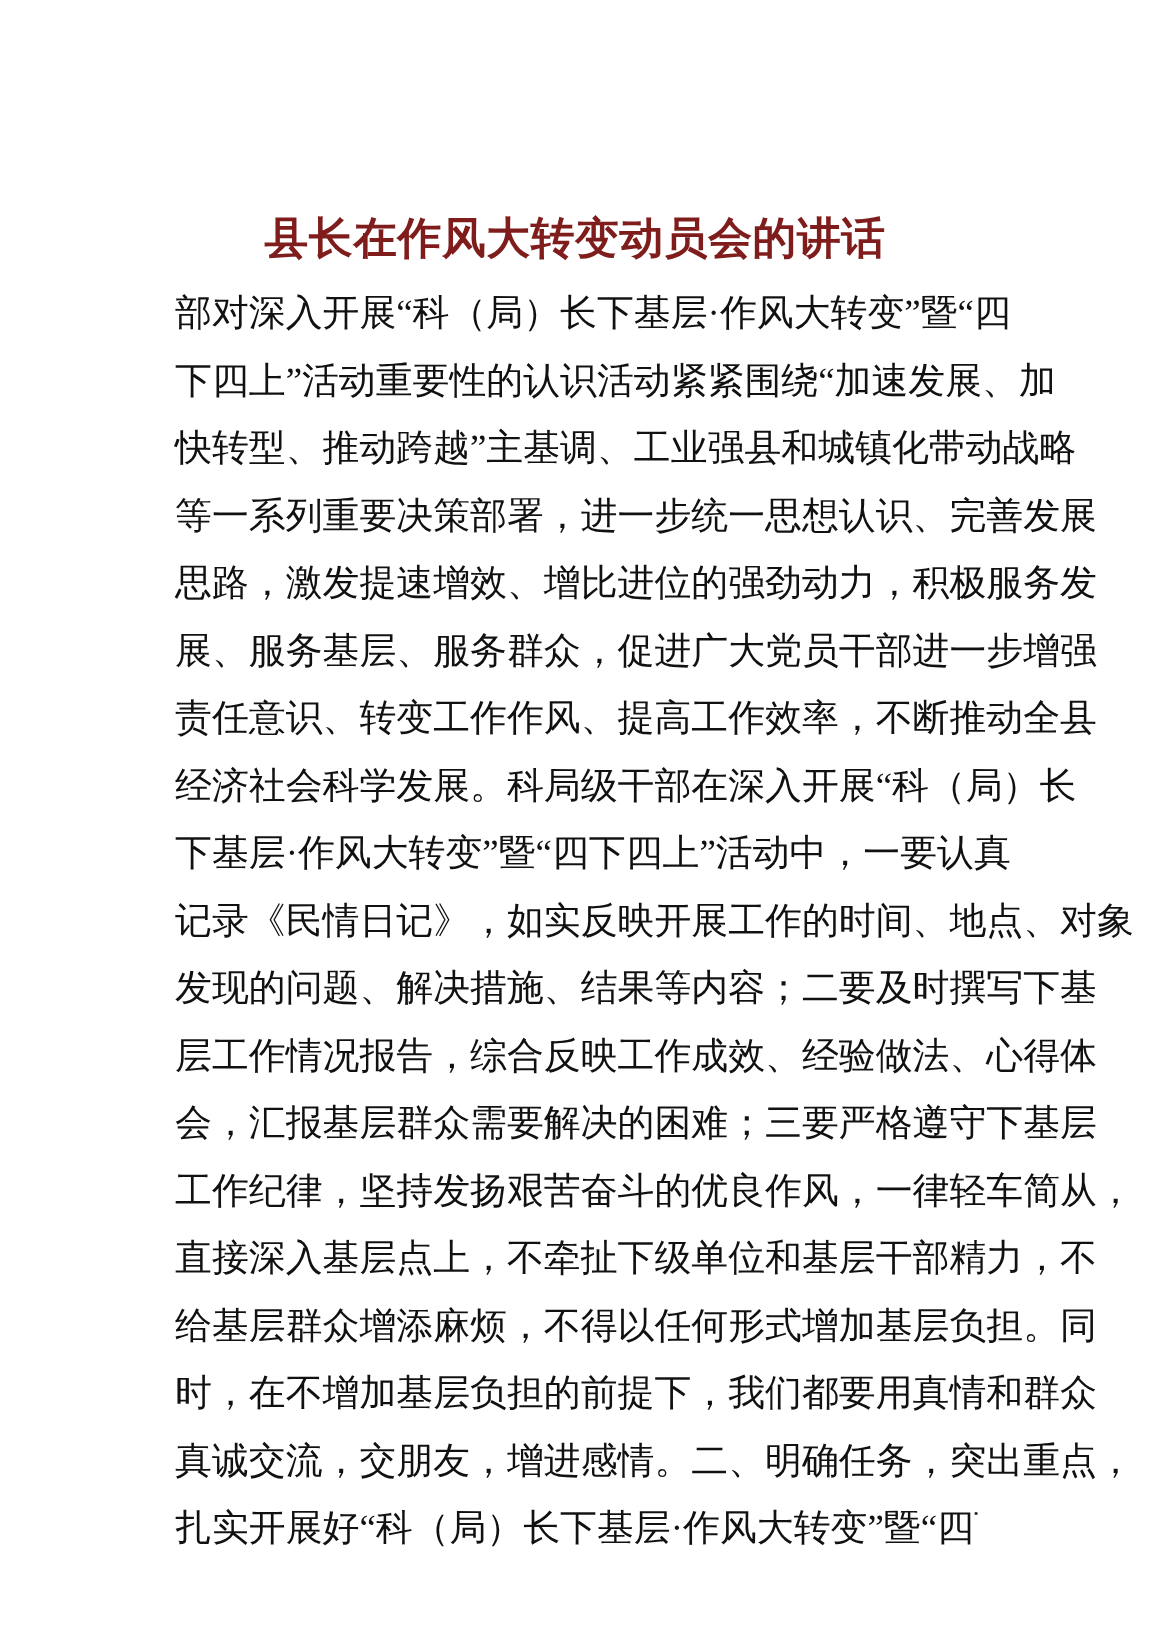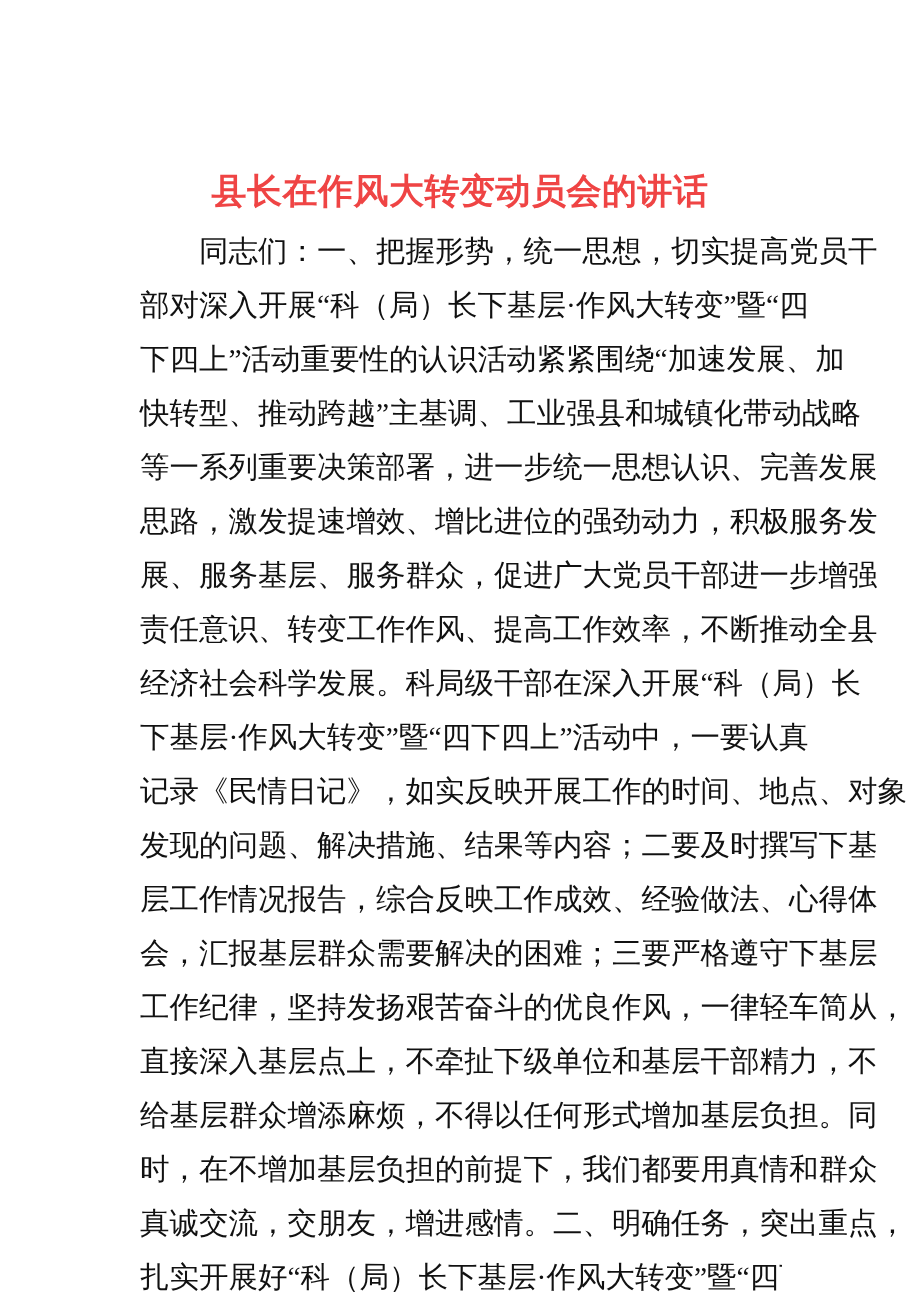--- a/index.html
+++ b/index.html
@@ -22,21 +22,21 @@
     position: absolute;
     left: 0;
     top: 144px;
     width: 920px;
     text-align: center;
     font-family: "Liberation Sans", "DejaVu Sans", sans-serif;
     font-weight: bold;
     font-size: 35px;
     line-height: 48px;
     letter-spacing: 0.5px;
-    color: #ef4444;
+    color: #7f1d1d;
     white-space: nowrap;
   }
 
   
   .doc-body {
     position: absolute;
     left: 140px;
     top: 224px;
     width: 642px;
     font-family: "Liberation Serif", "DejaVu Serif", serif;
@@ -72,21 +72,20 @@
 </style>
 </head>
 <body>
 
 <div class="page">
 
   <h1 class="doc-title">县长在作风大转变动员会的讲话</h1>
 
   <div class="doc-body">
 
-  <div class="body-line indent">同志们：一、把握形势，统一思想，切实提高党员干</div>
       <div class="body-line justify">
         <span>部</span>
         <span>对</span>
         <span>深</span>
         <span>入</span>
         <span>开</span>
         <span>展</span>
         <span>“</span>
         <span>科</span>
         <span>（</span>

